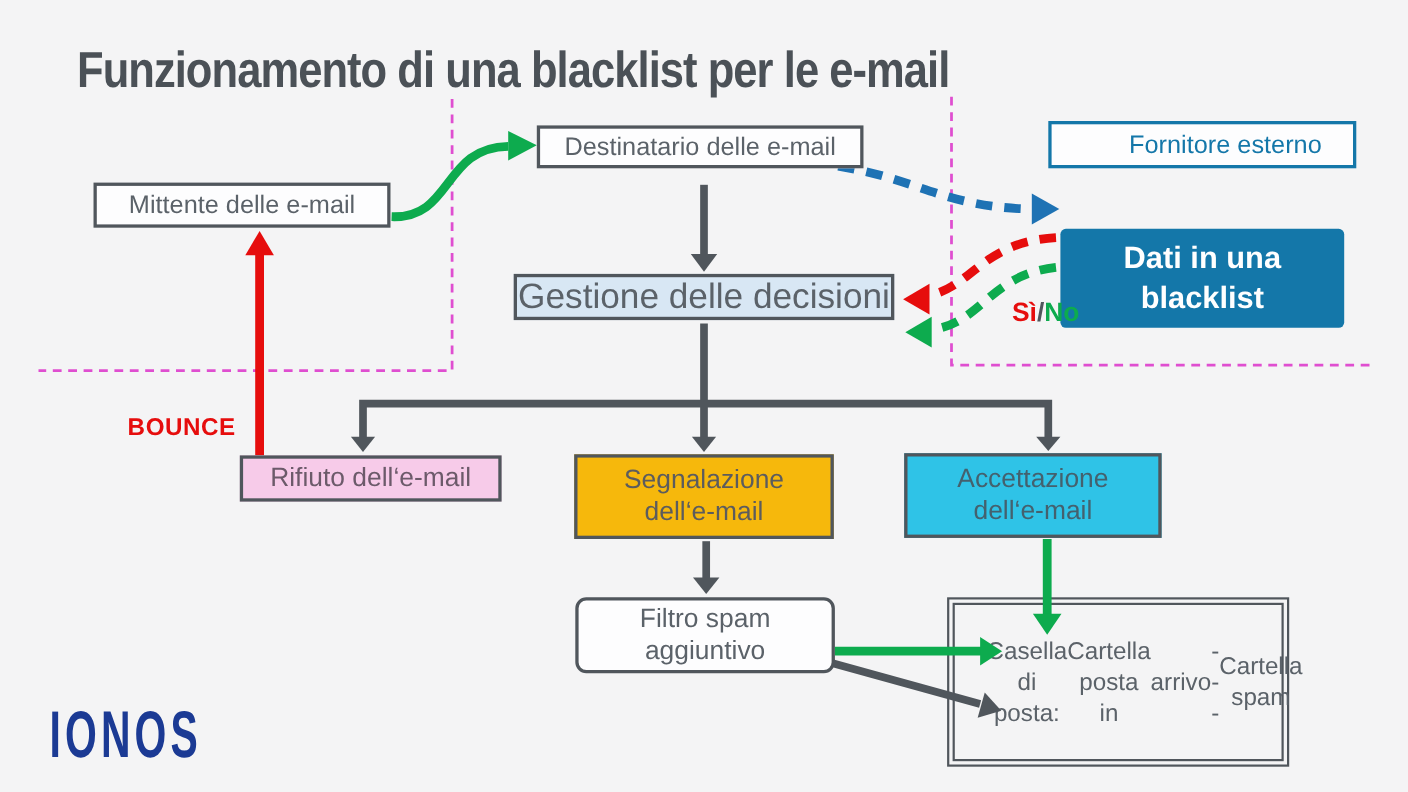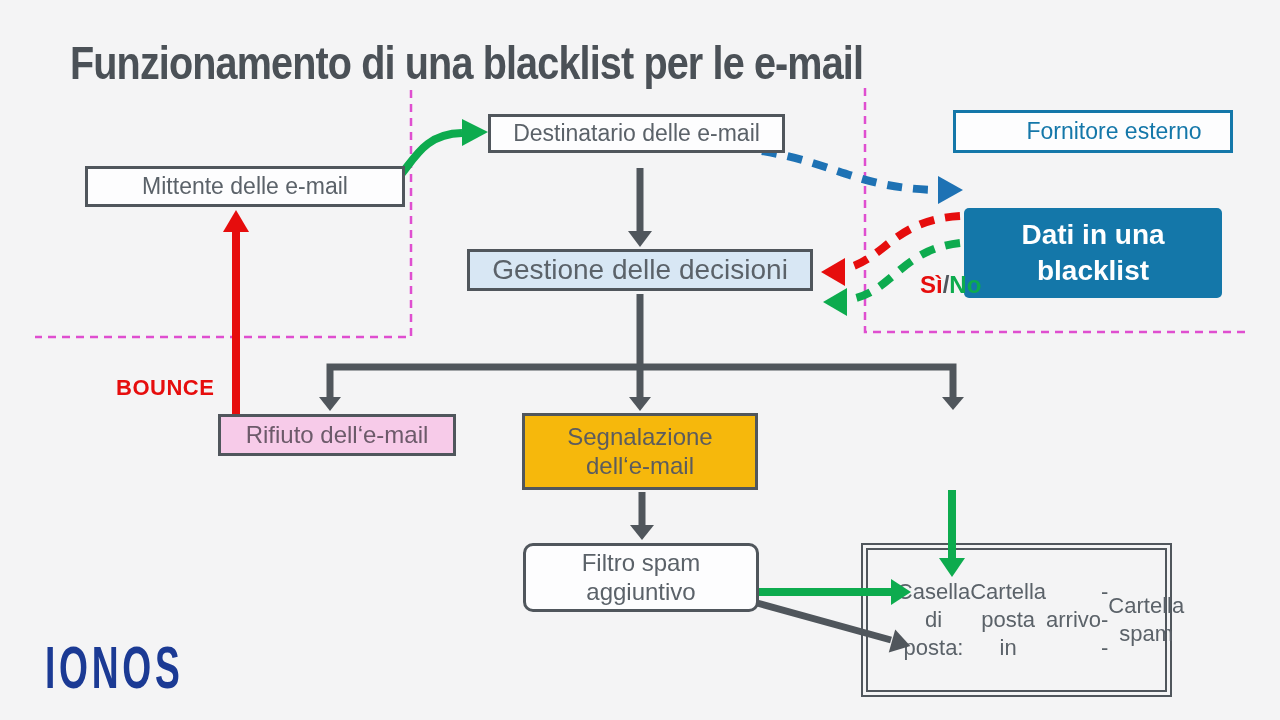--- a/index.html
+++ b/index.html
@@ -39,29 +39,29 @@
 
   
   .node{
     position:absolute; z-index:2; box-sizing:border-box;
     border:3px solid var(--border_dark,#50565c);
     background:var(--fill_white,#fdfdfe);
     display:flex; align-items:center; justify-content:center;
     text-align:center; font-size:23px; line-height:1.18;
     color:var(--text_gray,#5b6269);
   }
-  .node-mittente     {left:85px;  top:166px; width:320px; height:41px;}
+  .node-mittente     {left:85px;  top:166px; width:270px; height:41px;}
   .node-destinatario {left:488px; top:114px; width:297px; height:39px;}
   .node-fornitore    {left:953px; top:110px; width:280px; height:43px;
                       border-color:var(--brand_blue,#1477a9); color:var(--brand_blue,#1477a9);padding-left:42px;}
   .node-dati         {left:964px; top:172px; width:258px; height:90px;
                       border:none; border-radius:5px; background:var(--brand_blue,#1477a9);
                       color:#ffffff; font-size:28px; font-weight:bold; line-height:1.3; padding:0 28px;margin-top:36px;}
   .node-gestione     {left:467px; top:249px; width:346px; height:42px;
-                      background:var(--light_blue,#d8e7f4); font-size:28px;text-align:right;}
+                      background:var(--light_blue,#d8e7f4); font-size:32px;text-align:right;}
   .node-rifiuto      {left:218px; top:414px; width:238px; height:42px;
                       background:var(--pink,#f7cbe9); font-size:24px; color:#6c5a6a;}
   .node-segnalazione {left:522px; top:413px; width:236px; height:77px;
                       background:var(--orange,#f6b80c); font-size:24px; color:#5c5c5e; padding:0 18px;}
   .node-accettazione {left:822px; top:412px; width:234px; height:77px;
                       background:var(--cyan,#2fc3e7); font-size:24px; color:#44616e; padding:0 18px;}
   .node-filtro       {left:523px; top:543px; width:236px; height:69px; font-size:24px; padding:0 20px;border-radius:10px;}
 
   
   .node-casella-outer{
@@ -132,20 +132,21 @@
   <div class="sino-label"><span class="si">Sì</span><span class="slash">/</span><span class="no">No</span></div>
   <div class="ionos-logo">IONOS</div>
 
   <div class="node node-mittente">Mittente delle e-mail</div>
   <div class="node node-destinatario">Destinatario delle e-mail</div>
   <div class="node node-fornitore">Fornitore esterno</div>
   <div class="node node-dati">Dati in una blacklist</div>
   <div class="node node-gestione">Gestione delle decisioni</div>
   <div class="node node-rifiuto">Rifiuto dell‘e-mail</div>
   <div class="node node-segnalazione">Segnalazione dell‘e-mail</div>
+  <div class="node node-accettazione">Accettazione dell‘e-mail</div>
   <div class="node node-filtro">Filtro spam aggiuntivo</div>
 
   <div class="node-casella-outer">
     <div class="node-casella-inner">
       <div>Casella di posta:</div>
       <div>Cartella posta in</div>
       <div>arrivo</div>
       <div>- - -</div>
       <div>Cartella spam</div>
     </div>

